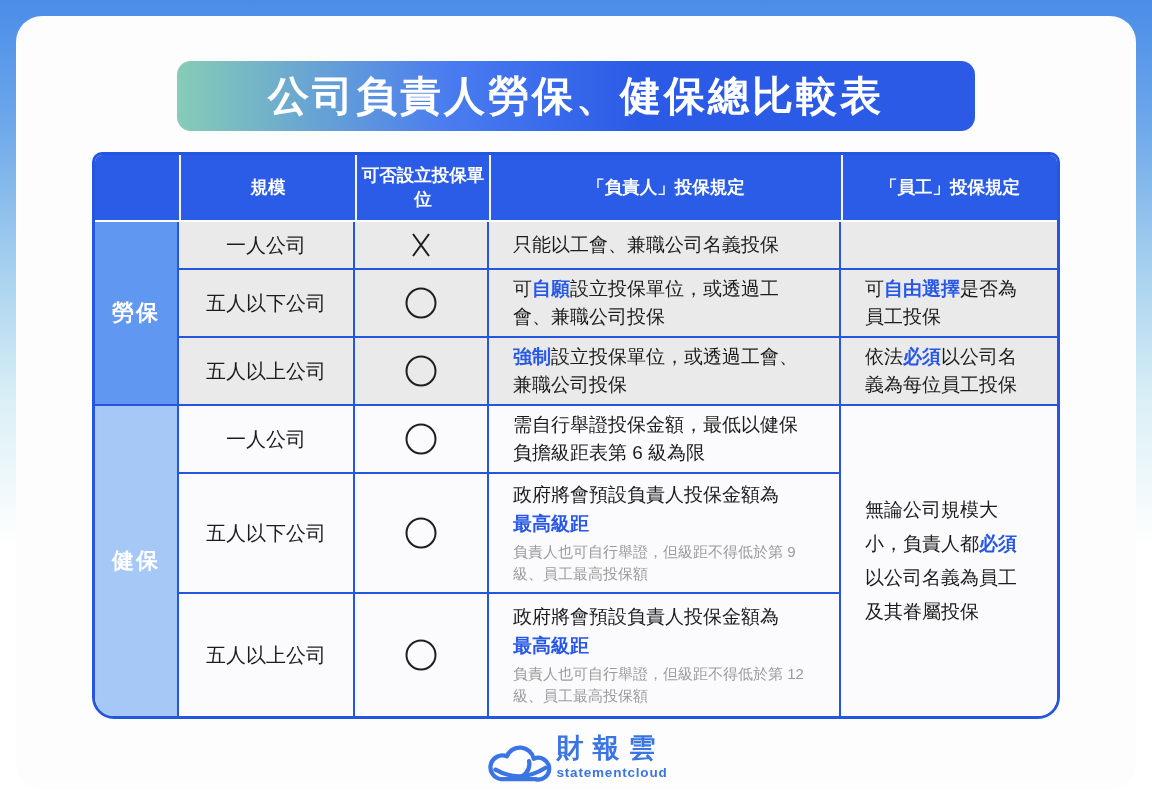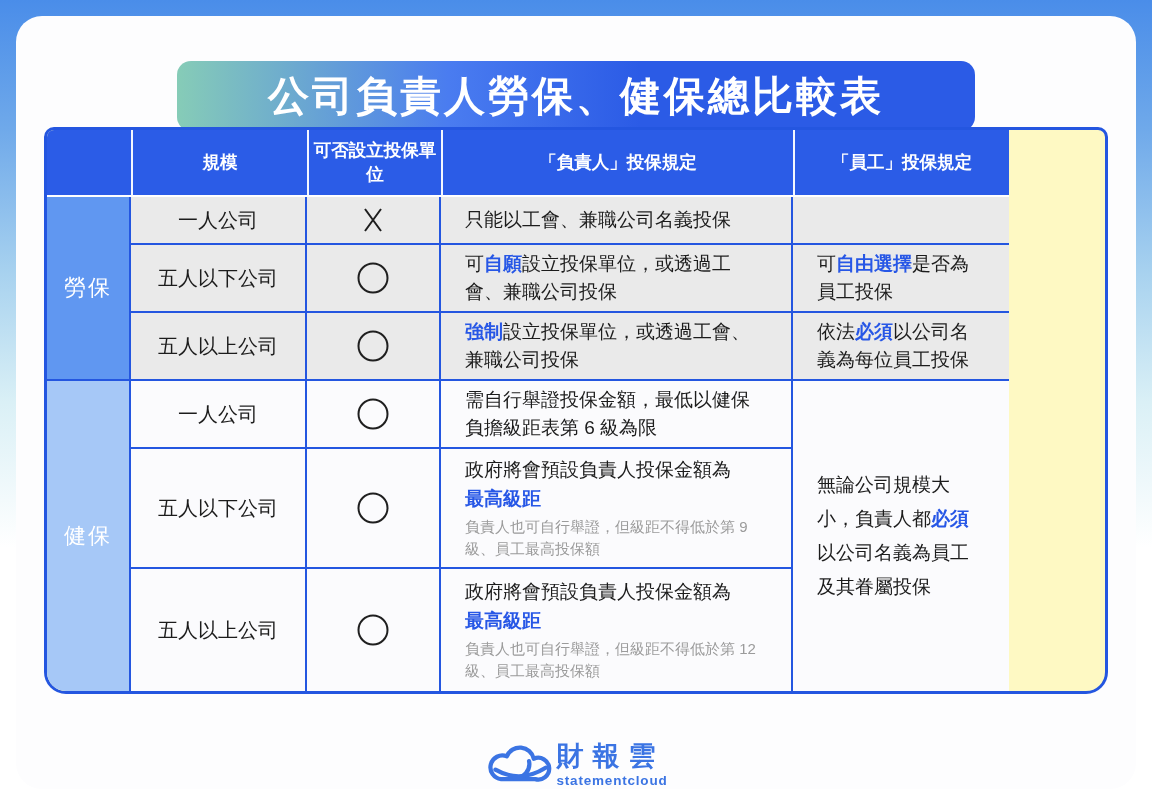--- a/index.html
+++ b/index.html
@@ -31,38 +31,38 @@
     position:absolute; top:29px; left:50%; transform:translateX(-50%);
     width:798px; height:70px; border-radius:14px;
     background:linear-gradient(90deg,var(--title-teal) 0%,#4a7cf0 34%,var(--title-blue) 58%,var(--title-blue) 100%);
     display:flex; align-items:center; justify-content:center;margin-top:16px;
   }
   .banner h1{
     color:#fff; font-size:41px; font-weight:800; letter-spacing:3px; white-space:nowrap;
   }
   
   .cmp-table{
-    position:absolute; top:111px; left:50%; transform:translateX(-50%);
-    width:1064px; height:567px;
+    position:absolute; top:136px; left:50%; transform:translateX(-50%);
+    width:968px; height:567px;
     border:3px solid var(--border-blue);
     border-radius:10px 10px 22px 22px;
     overflow:hidden; background:#fef9c3;
     display:grid;
     grid-template-columns:84px 176px 134px 352px 216px;
     grid-template-rows:67px 48px 68px 68px 68px 120px 122px;
   }
   .cell{display:flex;align-items:center;}
   .hcell{
     background:var(--header-blue); color:#fff; font-weight:700; font-size:17.5px;
     justify-content:center; text-align:center; line-height:1.35;
     border-bottom:2.5px solid #fff;
   }
   .hl{border-left:2px solid rgba(255,255,255,.95);}
   .gcell{
-    color:#fff; font-weight:400; font-size:22px; letter-spacing:2px;
+    color:#fff; font-weight:700; font-size:22px; letter-spacing:2px;
     justify-content:center; text-align:center;
   }
   .labor{background:var(--labor-blue);}
   .health{background:var(--health-blue);}
   .gray{background:var(--gray-cell);}
   .white{background:var(--white-cell);}
   .br{border-right:2.5px solid var(--border-blue);}
   .bb{border-bottom:2.5px solid var(--border-blue);}
   .scale-cell{justify-content:center;font-size:20px;color:#1c1c1c;}
   .mark-cell{justify-content:center;}
@@ -70,21 +70,21 @@
     font-size:19px;color:#1c1c1c;line-height:1.5;
     padding:8px 24px;flex-direction:column;align-items:flex-start;justify-content:center;
   }
   .accent{color:var(--accent);font-weight:700;}
   .accent-line{display:block;color:var(--accent);font-weight:700;}
   .note{font-size:15px;color:var(--note-gray);line-height:1.45;margin-top:3px;}
   .emp-merged{line-height:1.8;}
   
   .footer{
     position:absolute; top:718px; left:0; width:100%;
-    display:flex; justify-content:center; align-items:center; gap:0;
+    display:flex; justify-content:center; align-items:flex-start; gap:0;
   }
   .logo-text-block{display:flex;flex-direction:column;}
   .logo-zh{color:var(--logo-blue);font-size:27px;font-weight:600;letter-spacing:9px;line-height:1.1;}
   .logo-en{color:var(--logo-blue);font-size:13.5px;font-weight:700;letter-spacing:.8px;margin-top:1px;}
 </style>
 </head>
 <body>
 
 <div class="card">
 

